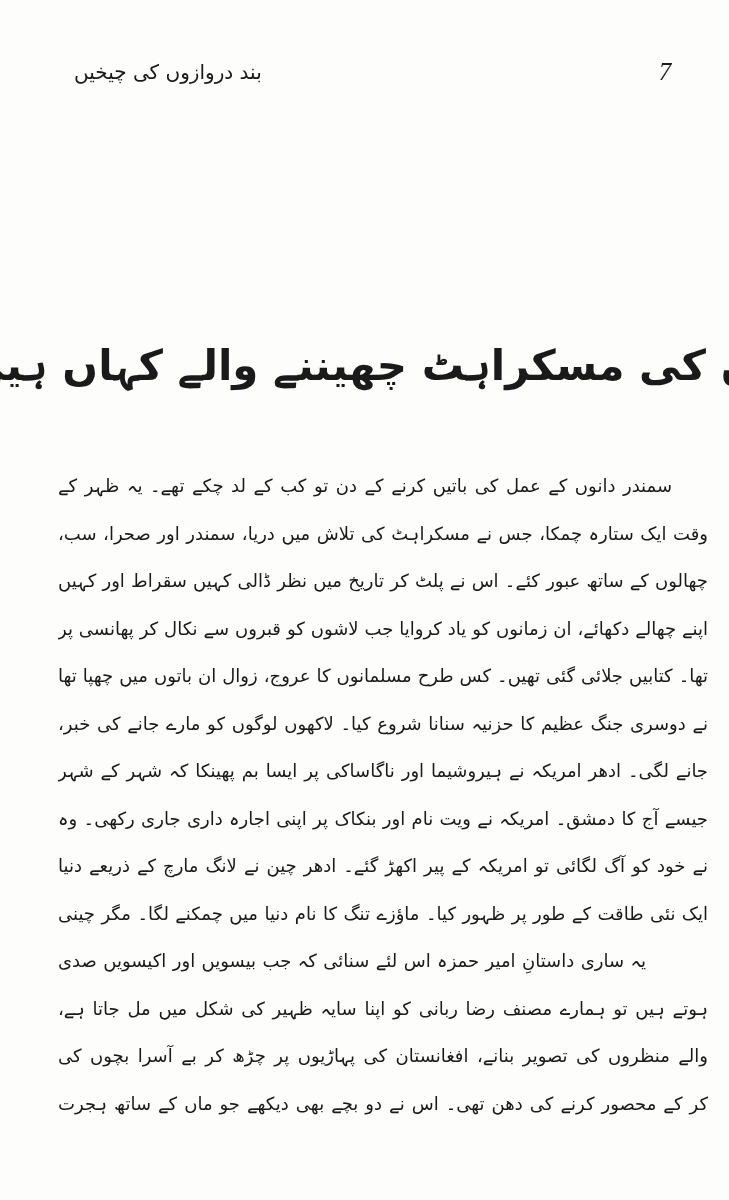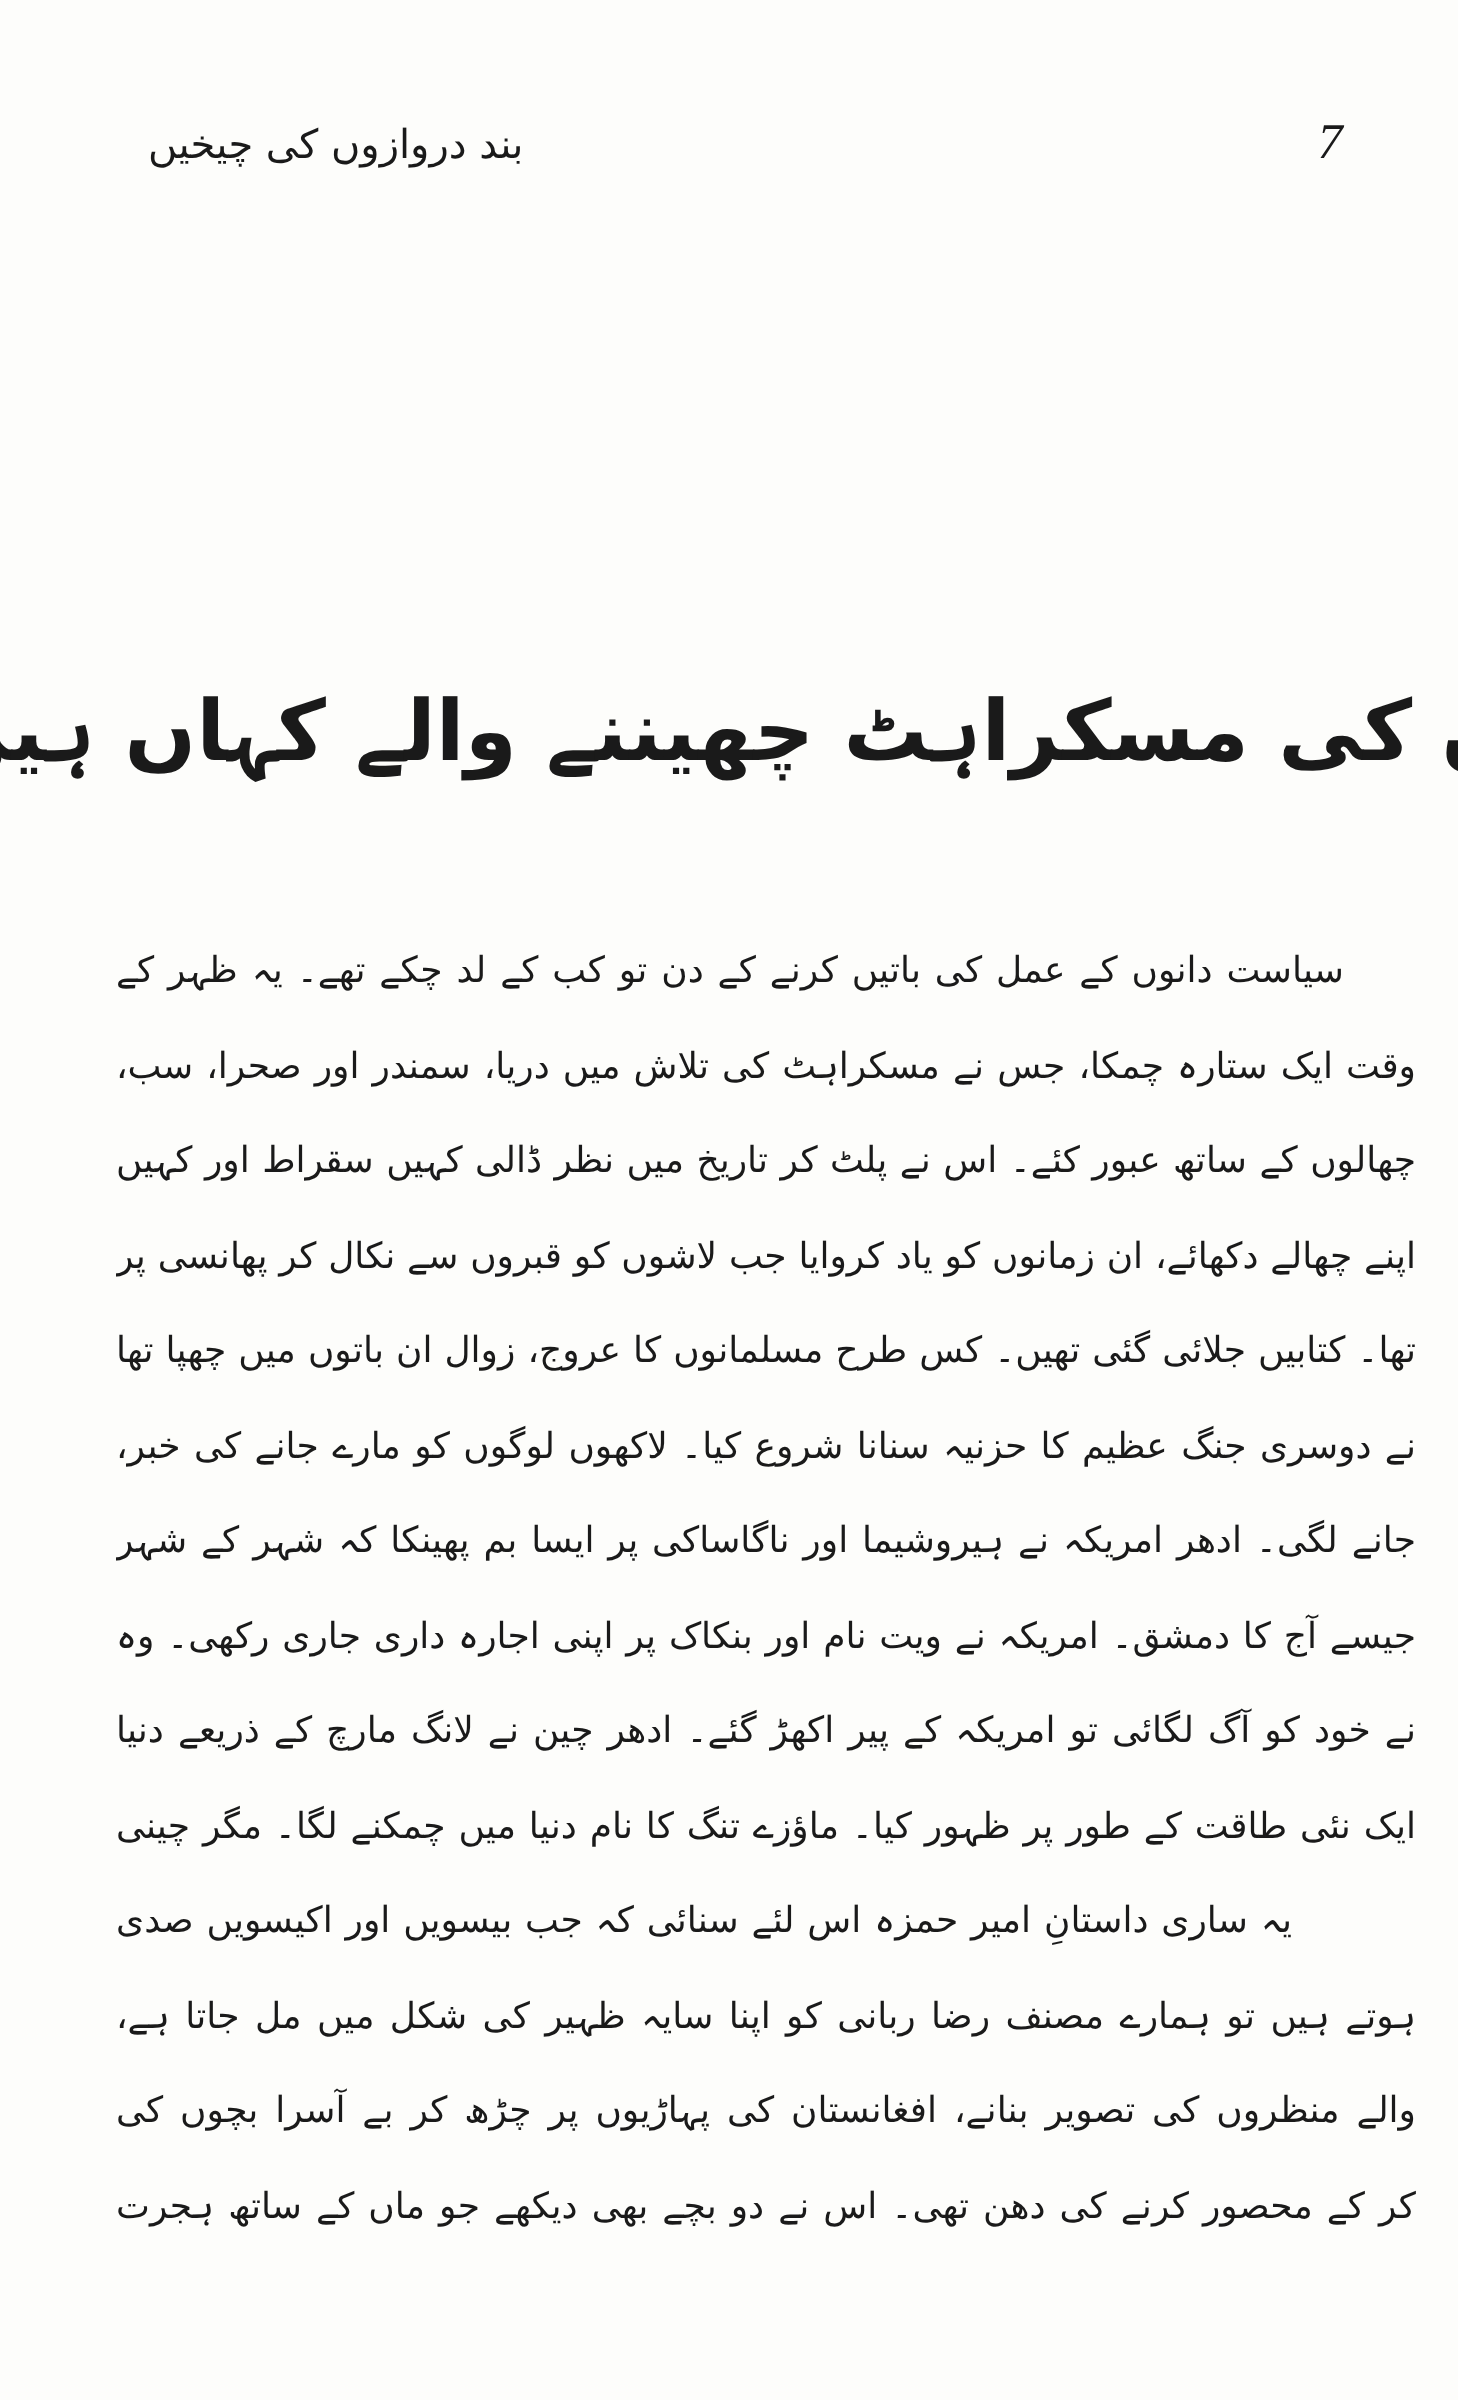--- a/index.html
+++ b/index.html
@@ -66,21 +66,21 @@
 
 <div class="page">
   <div class="running-title">بند دروازوں کی چیخیں</div>
 
   <div class="page-number">7</div>
 
   <div class="chapter-heading">ان کی مسکراہٹ چھیننے والے کہاں ہیں</div>
 
   <div class="body-text">
       <div class="para">
-        <div class="line first">سیاست دانوں کے عمل کی باتیں کرنے کے دن تو کب کے لد چکے تھے۔ یہ ظہر کے</div>
+        <div class="line first">سمندر دانوں کے عمل کی باتیں کرنے کے دن تو کب کے لد چکے تھے۔ یہ ظہر کے</div>
         <div class="line">وقت ایک ستارہ چمکا، جس نے مسکراہٹ کی تلاش میں دریا، سمندر اور صحرا، سب، پاؤں کے</div>
         <div class="line">چھالوں کے ساتھ عبور کئے۔ اس نے پلٹ کر تاریخ میں نظر ڈالی کہیں سقراط اور کہیں ابنِ رُشد نے</div>
         <div class="line">اپنے چھالے دکھائے، ان زمانوں کو یاد کروایا جب لاشوں کو قبروں سے نکال کر پھانسی پر چڑھایا گیا</div>
         <div class="line">تھا۔ کتابیں جلائی گئی تھیں۔ کس طرح مسلمانوں کا عروج، زوال ان باتوں میں چھپا تھا کہ پھر اس</div>
         <div class="line">نے دوسری جنگ عظیم کا حزنیہ سنانا شروع کیا۔ لاکھوں لوگوں کو مارے جانے کی خبر، فخریہ سنائی</div>
         <div class="line">جانے لگی۔ ادھر امریکہ نے ہیروشیما اور ناگاساکی پر ایسا بم پھینکا کہ شہر کے شہر اس طرح اجڑ گئے</div>
         <div class="line">جیسے آج کا دمشق۔ امریکہ نے ویت نام اور بنکاک پر اپنی اجارہ داری جاری رکھی۔ وہ تو ایک بھکشو</div>
         <div class="line">نے خود کو آگ لگائی تو امریکہ کے پیر اکھڑ گئے۔ ادھر چین نے لانگ مارچ کے ذریعے دنیا میں</div>
         <div class="line">ایک نئی طاقت کے طور پر ظہور کیا۔ ماؤزے تنگ کا نام دنیا میں چمکنے لگا۔ مگر چینی ادیبوں نے لکھا کہ</div>
       </div>

